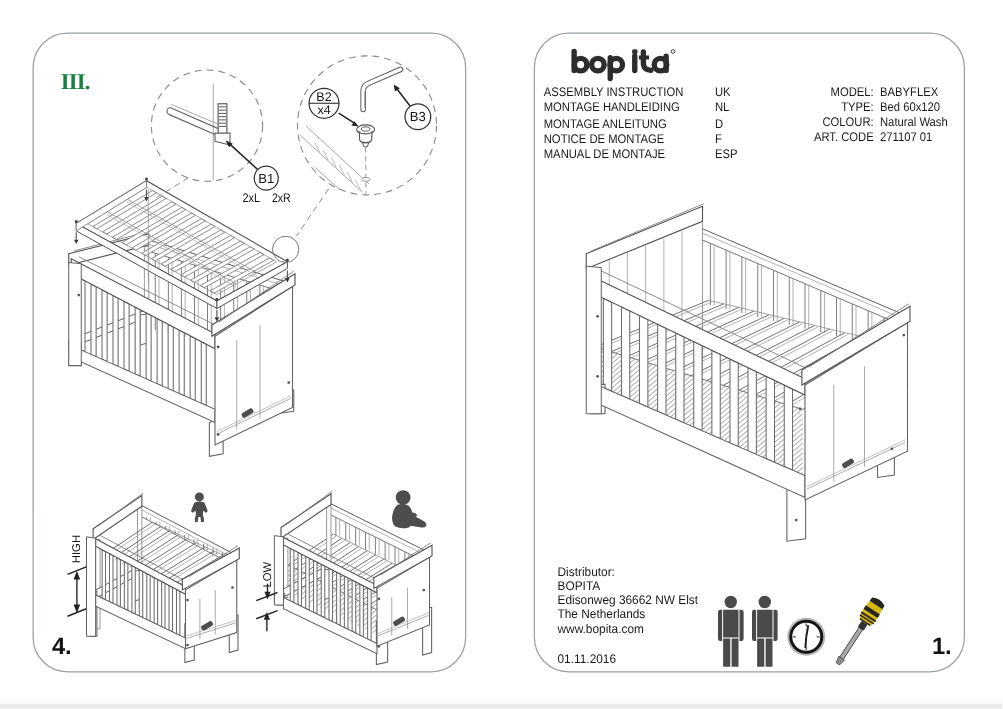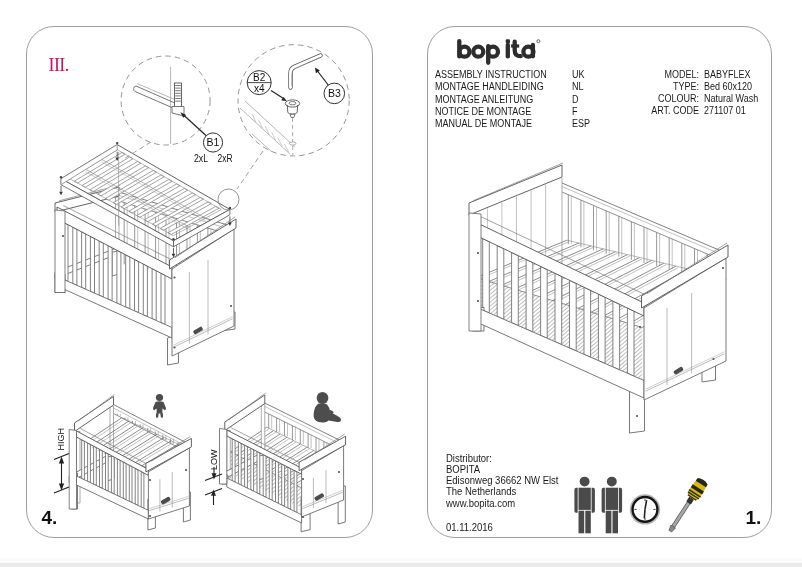--- a/index.html
+++ b/index.html
@@ -6,21 +6,21 @@
 .t{position:absolute;color:#1a1a1a;font-size:10px;line-height:12.25px;white-space:pre;transform:scaleX(0.9);transform-origin:0 0;}
 </style></head><body>
 
 <div class="abs" style="left:26px;top:26px;width:345px;height:510px;border:1.2px solid #9aa0a3;border-radius:28px;"></div>
 
 <div class="abs" style="left:427px;top:26px;width:343px;height:510px;border:1.2px solid #9aa0a3;border-radius:28px;"></div>
 
 <div class="abs" style="left:0;top:558px;width:802px;height:5px;background:#fbfbfb;"></div>
 <div class="abs" style="left:0;top:563px;width:802px;height:4px;background:#e9e9e9;"></div>
 
-<div class="abs" style="left:48.5px;top:54.5px;font-family:'Liberation Serif',serif;font-weight:normal;font-size:18px;letter-spacing:-0.6px;color:#be185d;">III.</div>
+<div class="abs" style="left:48.5px;top:54.5px;font-family:'Liberation Serif',serif;font-weight:bold;font-size:18px;letter-spacing:-0.6px;color:#15803d;">III.</div>
 
 <div class="abs" style="left:41.5px;top:507px;font-weight:bold;font-size:19px;color:#111;">4.</div>
 
 <div class="abs" style="left:745.5px;top:506.5px;font-weight:bold;font-size:19px;color:#111;">1.</div>
 
 <div class="t" style="left:435px;top:69px;">ASSEMBLY INSTRUCTION
 MONTAGE HANDLEIDING
 MONTAGE ANLEITUNG
 NOTICE DE MONTAGE
 MANUAL DE MONTAJE</div>

